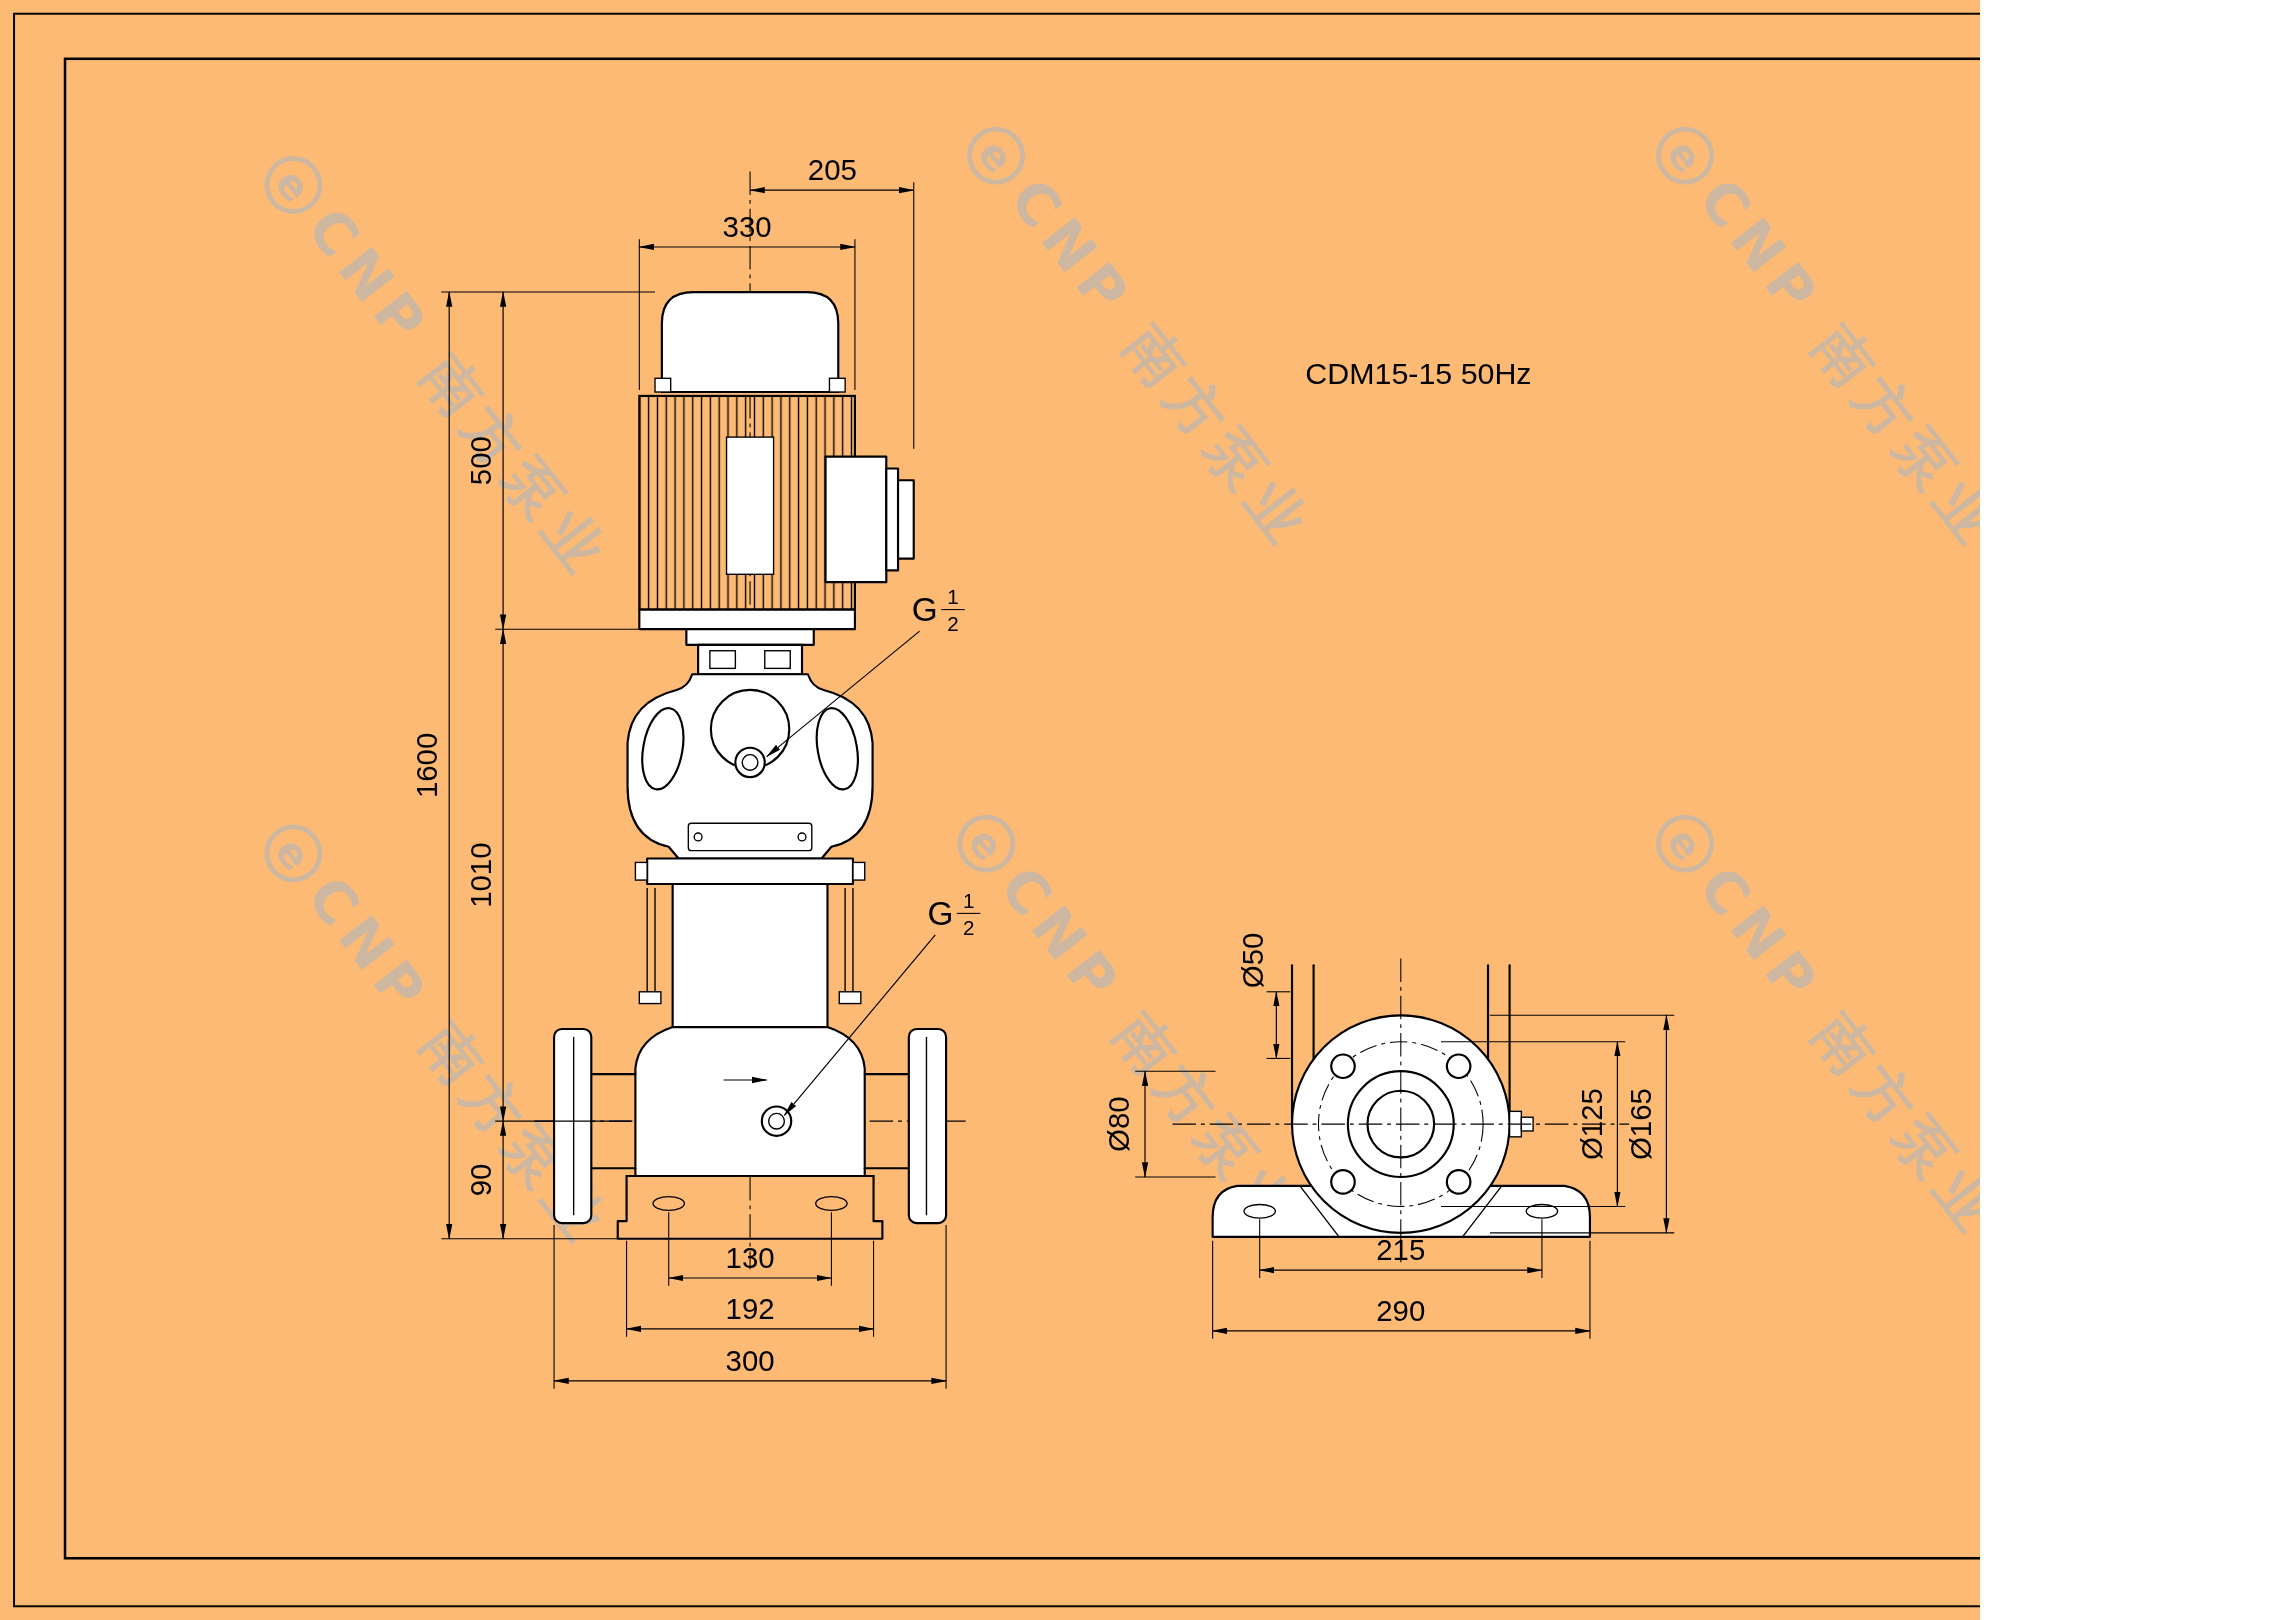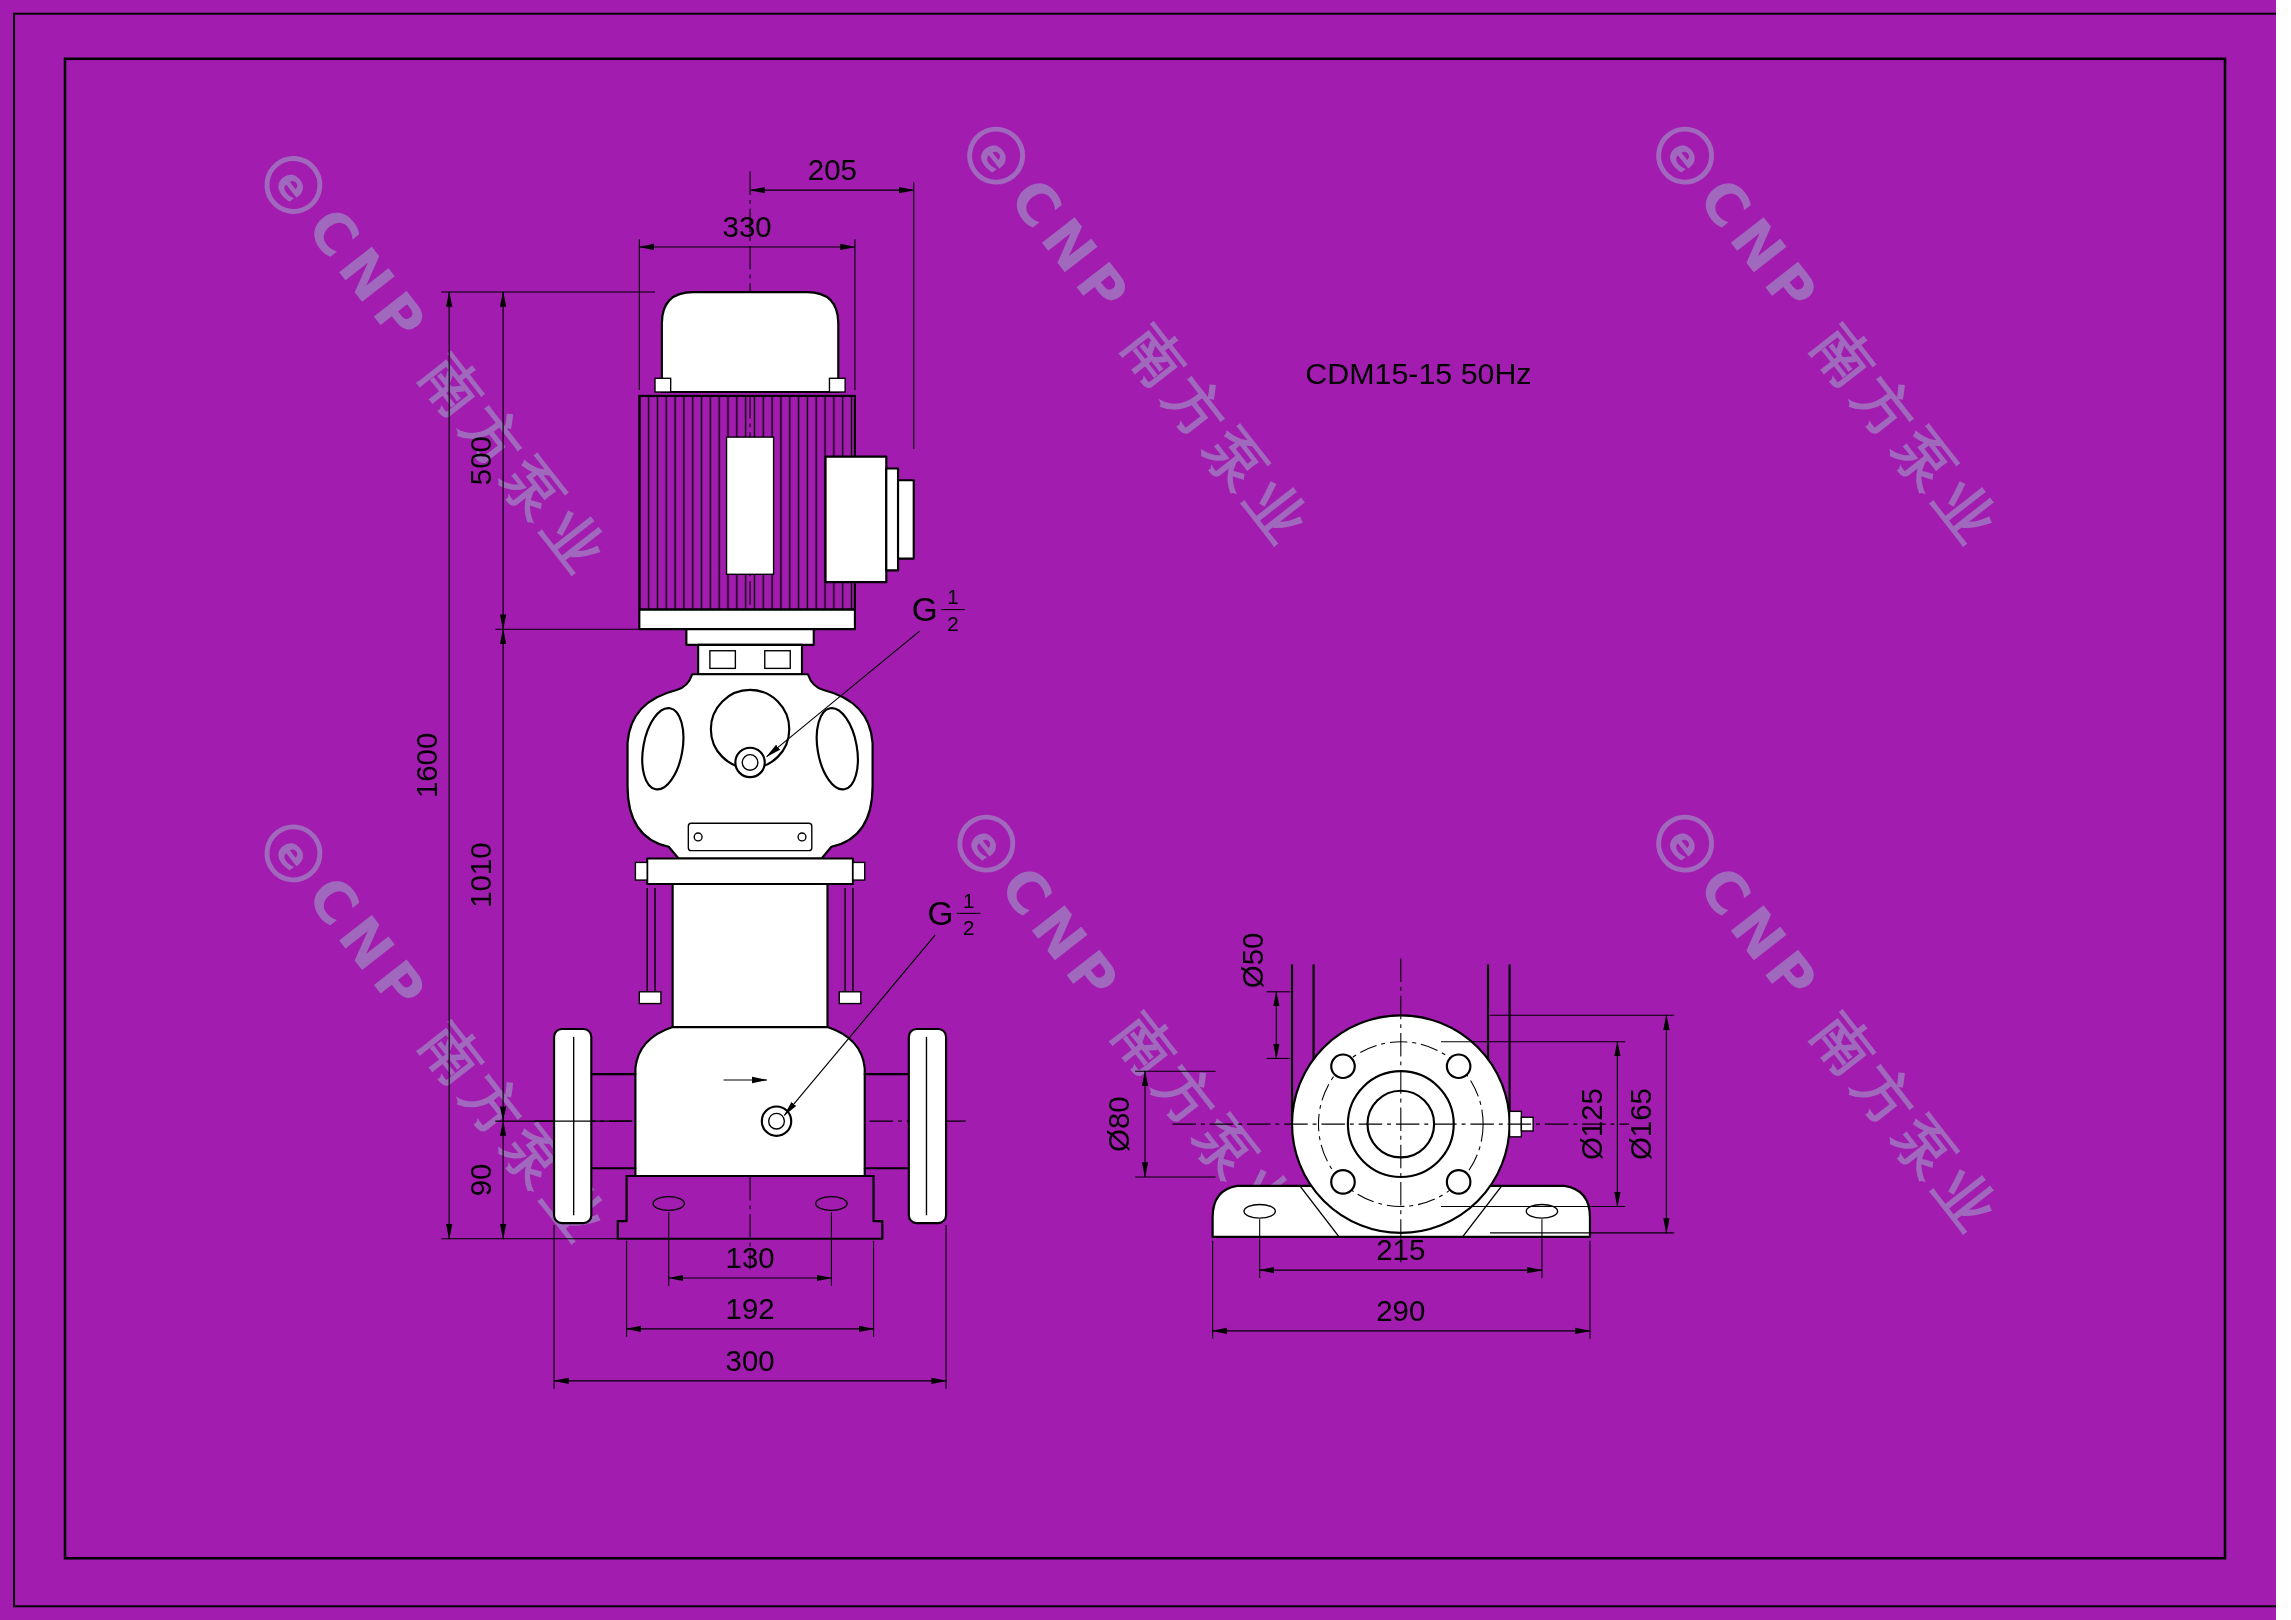--- a/index.html
+++ b/index.html
@@ -1,16 +1,16 @@
 <!DOCTYPE html>
 <html><head>
 <meta charset="utf-8">
 <style>
   html,body { margin:0; padding:0; background:#fff; }
-  .sheet { position:relative; width:2276px; height:1620px; background:#a21caf; overflow:hidden; }
+  .sheet { position:relative; width:1980px; height:1620px; background:#fdba74; overflow:hidden; }
   svg { display:block; }
 
   .outline  { fill:none; stroke:#000; stroke-width:2.2; stroke-linejoin:round; stroke-linecap:round; }
   .outline-w{ fill:#fff; stroke:#000; stroke-width:2.2; stroke-linejoin:round; }
   .thin     { fill:none; stroke:#000; stroke-width:1.4; }
   .thin-w   { fill:#fff; stroke:#000; stroke-width:1.4; }
   .ext      { fill:none; stroke:#000; stroke-width:1.1; }
   .dl       { fill:none; stroke:#000; stroke-width:1.2; }
   .cl       { fill:none; stroke:#000; stroke-width:1.1; stroke-dasharray:24 5 4 5; }
   .boltc    { fill:none; stroke:#000; stroke-width:1.1; stroke-dasharray:18 5 4 5; }

